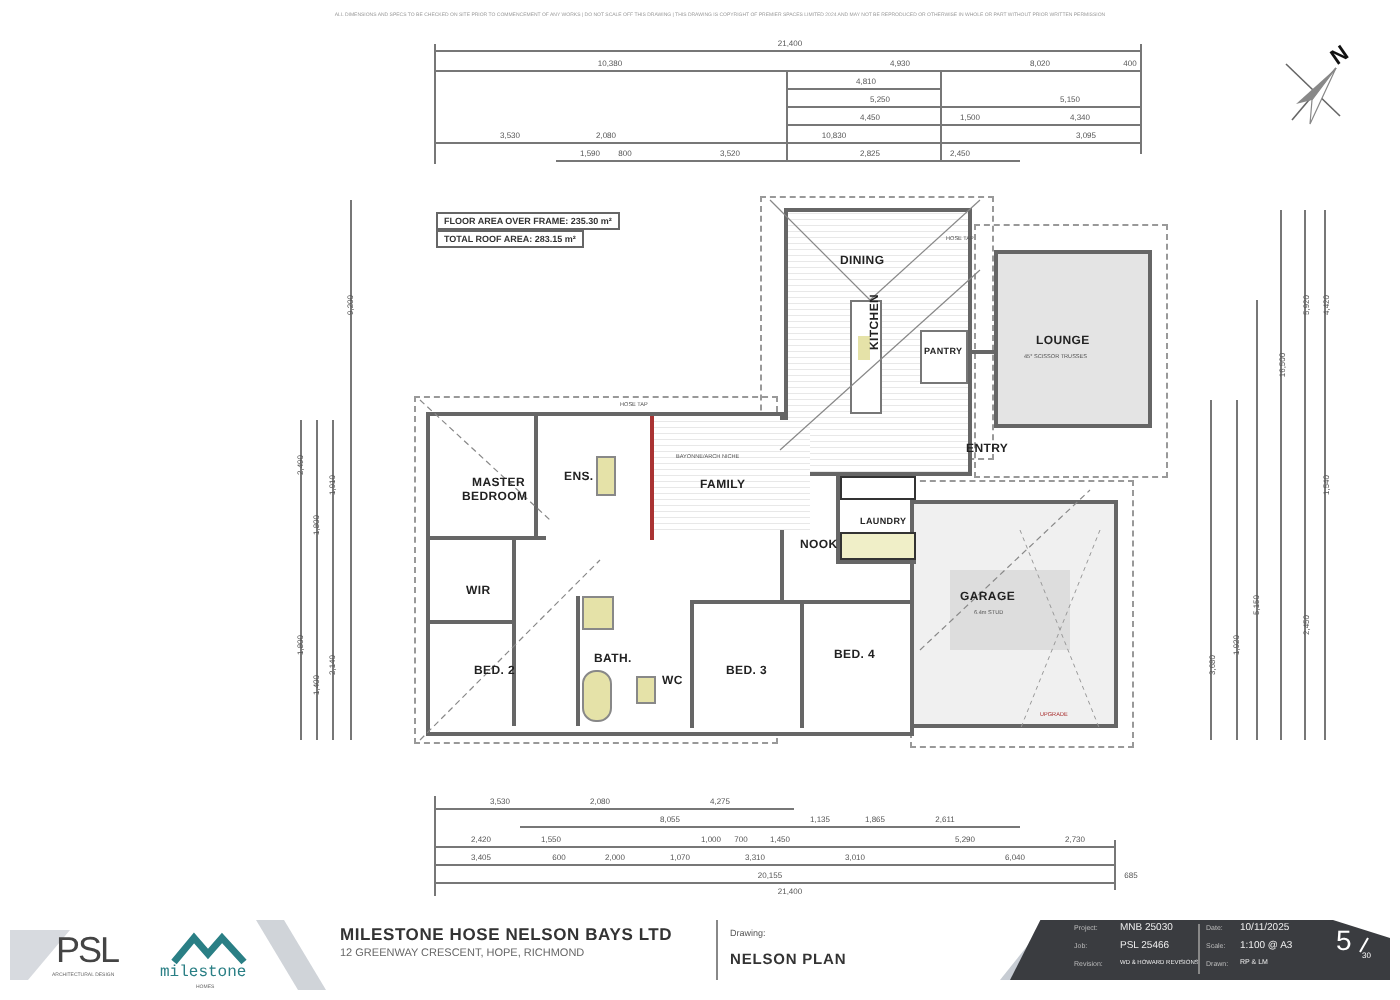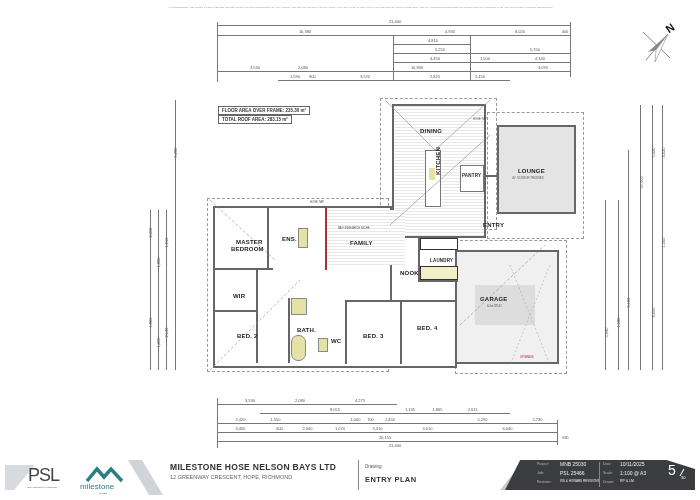--- a/index.html
+++ b/index.html
@@ -228,29 +228,29 @@
 
 <div class="titleblock">
   <div class="abs" style="left:5px;top:10px;width:30px;height:25px;background:#d7dadf;clip-path:polygon(0 0,100% 0,30% 100%,0 100%);"></div>
   <div class="abs" style="left:28px;top:10px;font-size:18px;color:#444;letter-spacing:-1px;">PSL</div>
   <div class="abs" style="left:26px;top:31px;font-size:2.5px;color:#666;">ARCHITECTURAL DESIGN</div>
   <div class="abs" style="left:82px;top:8px;width:45px;height:22px;">
     <svg width="45" height="22">
         <polyline points="5,18 15,6 22,14 29,6 40,18" fill="none" stroke="#2a7f85" stroke-width="3.5"></polyline>
       </svg>
   </div>
-  <div class="abs" style="left:80px;top:27px;font-size:8px;color:#2a7f85;">milestone</div>
+  <div class="abs" style="left:80px;top:27px;font-size:8px;color:#2a7f85;font-family:Liberation Mono, monospace;">milestone</div>
   <div class="abs" style="left:98px;top:37px;font-size:2.5px;color:#666;">HOMES</div>
   <div class="abs" style="left:128px;top:5px;width:35px;height:35px;background:#d0d4d9;clip-path:polygon(0 0,40% 0,100% 100%,60% 100%);"></div>
 </div>
 <div class="tb-title">MILESTONE HOSE NELSON BAYS LTD</div>
 <div class="tb-addr">12 GREENWAY CRESCENT, HOPE, RICHMOND</div>
 <div class="abs" style="left:358px;top:460px;width:1px;height:30px;background:#888;"></div>
 <div class="tb-drawing-lbl">Drawing:</div>
-<div class="tb-drawing">ENTRY PLAN</div>
+<div class="tb-drawing">NELSON PLAN</div>
 <div class="abs" style="left:500px;top:460px;width:40px;height:30px;background:#c7ccd3;clip-path:polygon(60% 0,100% 0,40% 100%,0 100%);"></div>
 <div class="info"></div>
 <div class="info-lbl" style="left:537px;top:462px;">Project:</div>
 <div class="info-val" style="left:560px;top:461px;">MNB 25030</div>
 <div class="info-lbl" style="left:537px;top:471px;">Job:</div>
 <div class="info-val" style="left:560px;top:470px;">PSL 25466</div>
 <div class="info-lbl" style="left:537px;top:480px;">Revision:</div>
 <div class="info-val" style="left:560px;top:479px;font-size:3px;width:40px;">WD &amp; HOWARD REVISIONS</div>
 <div class="abs" style="left:599px;top:462px;width:0.5px;height:25px;background:#888;"></div>
 <div class="info-lbl" style="left:603px;top:462px;">Date:</div>

